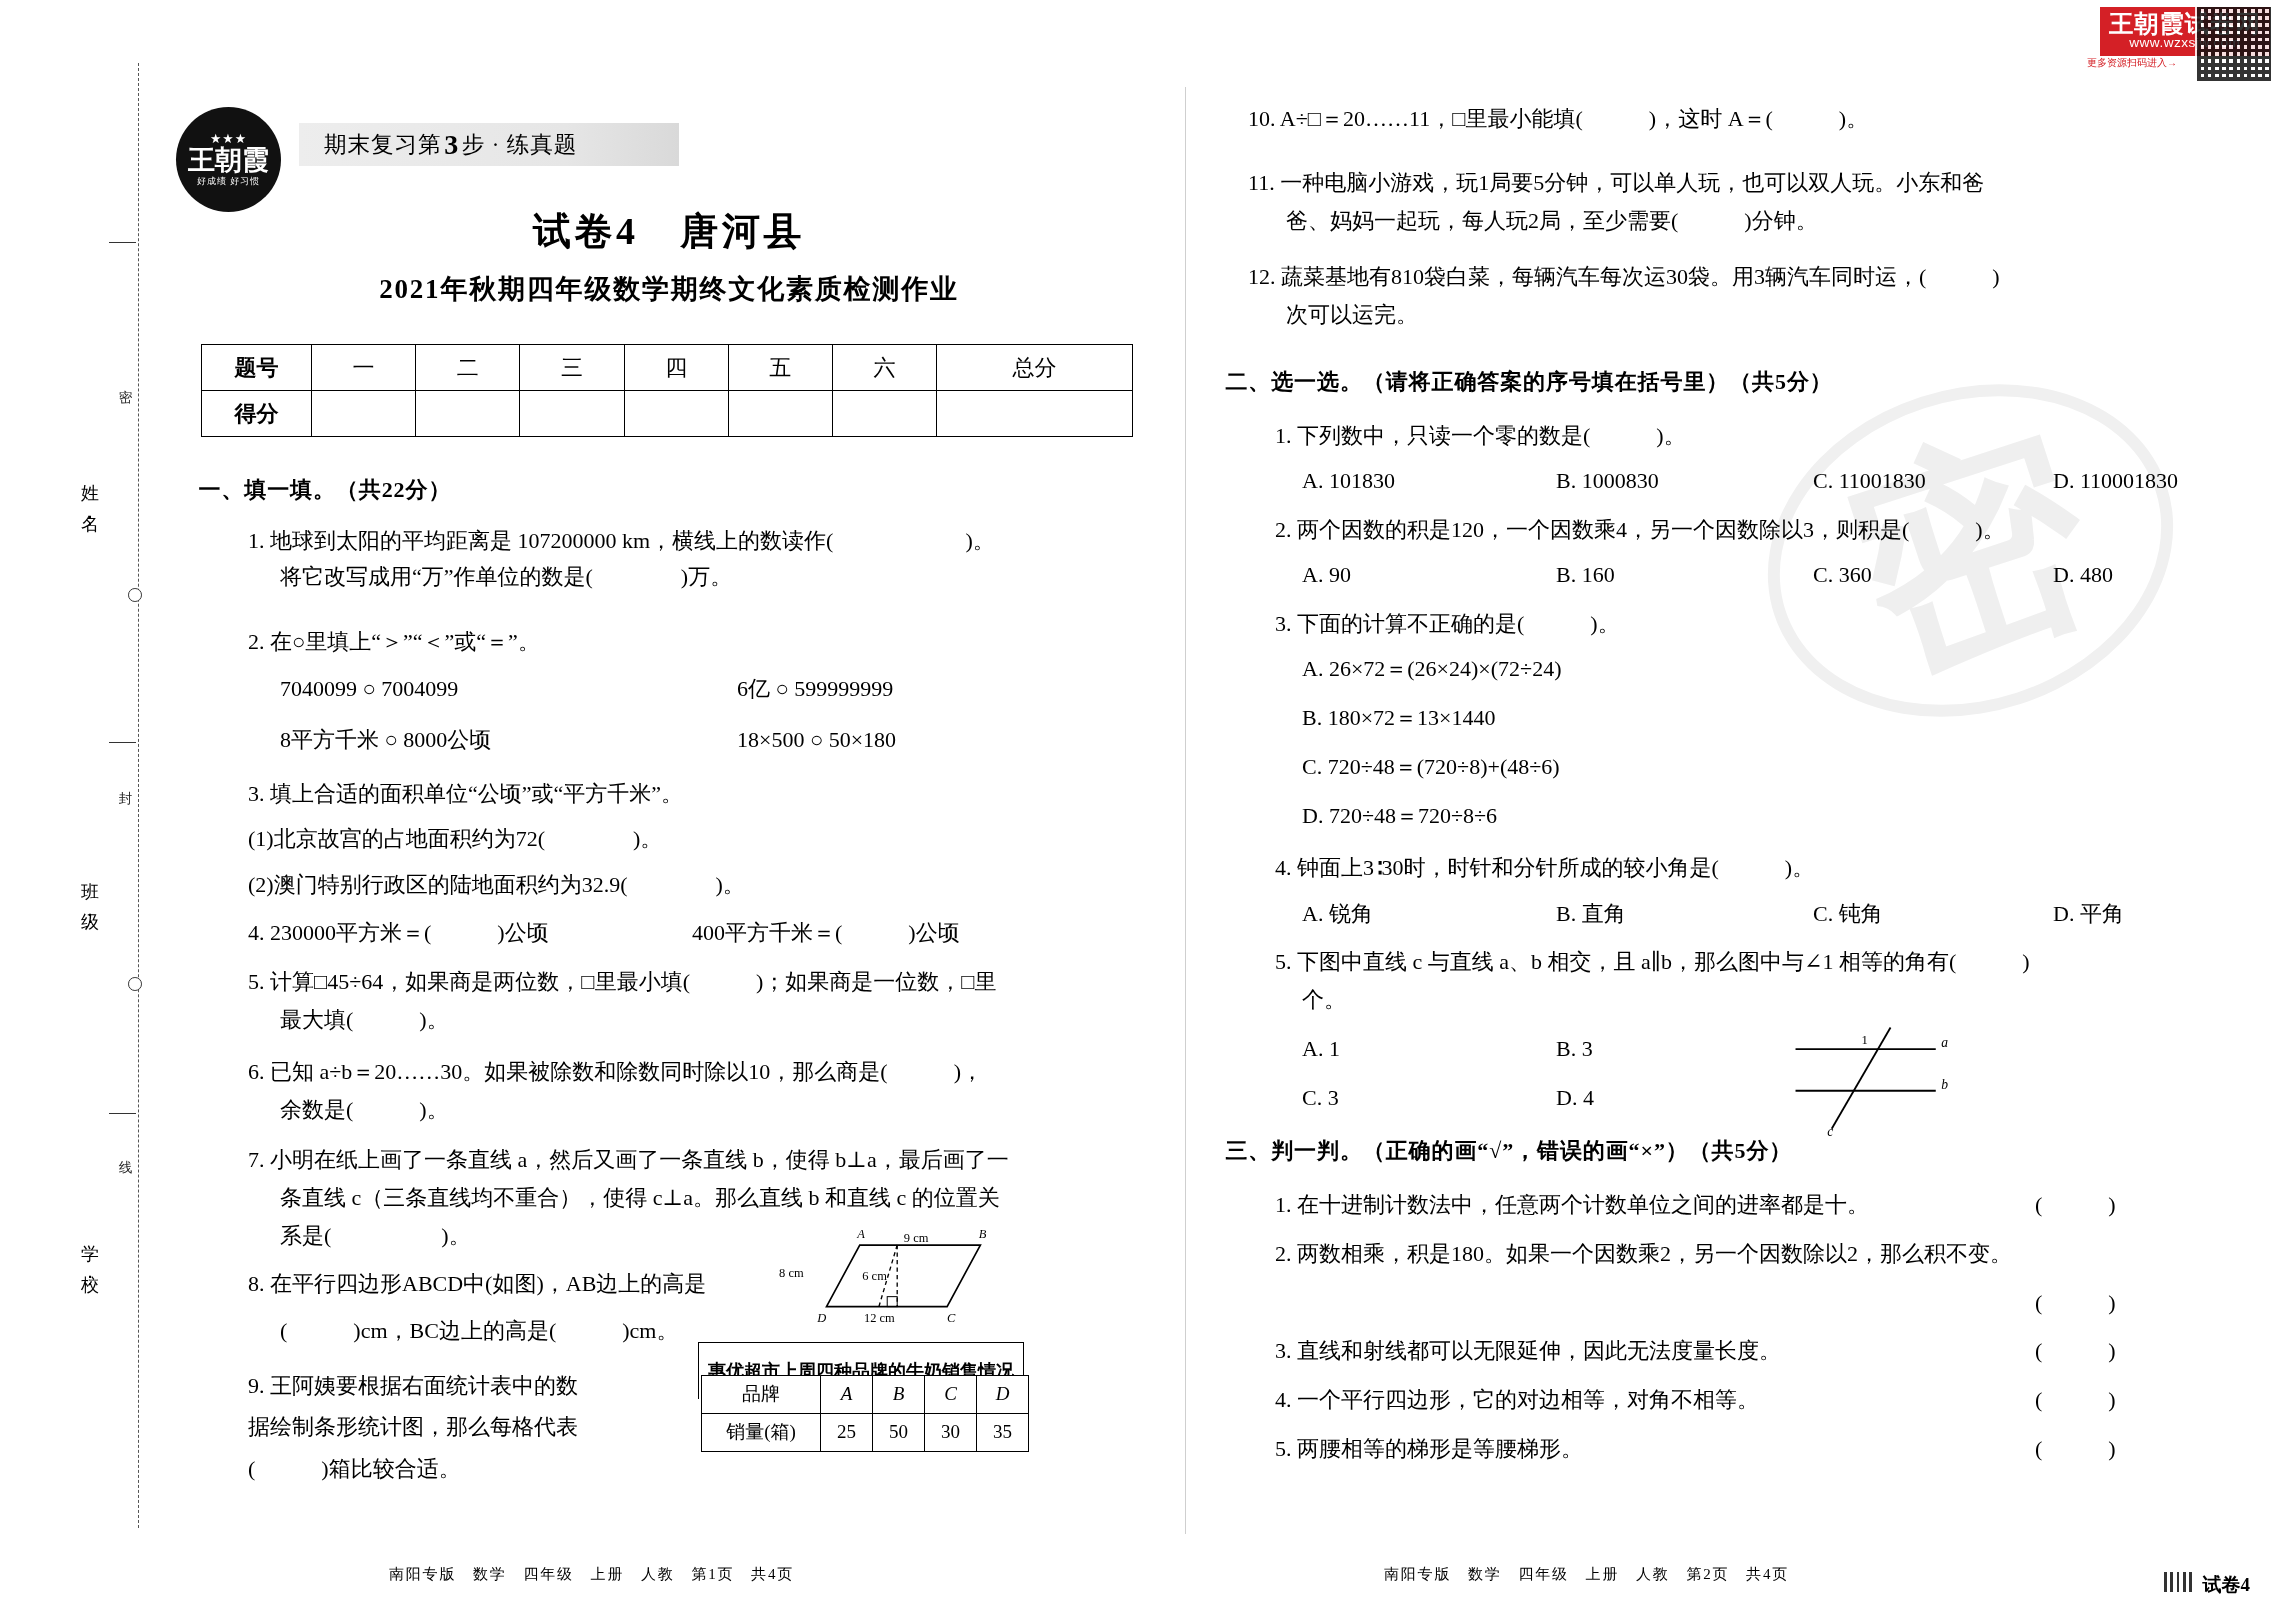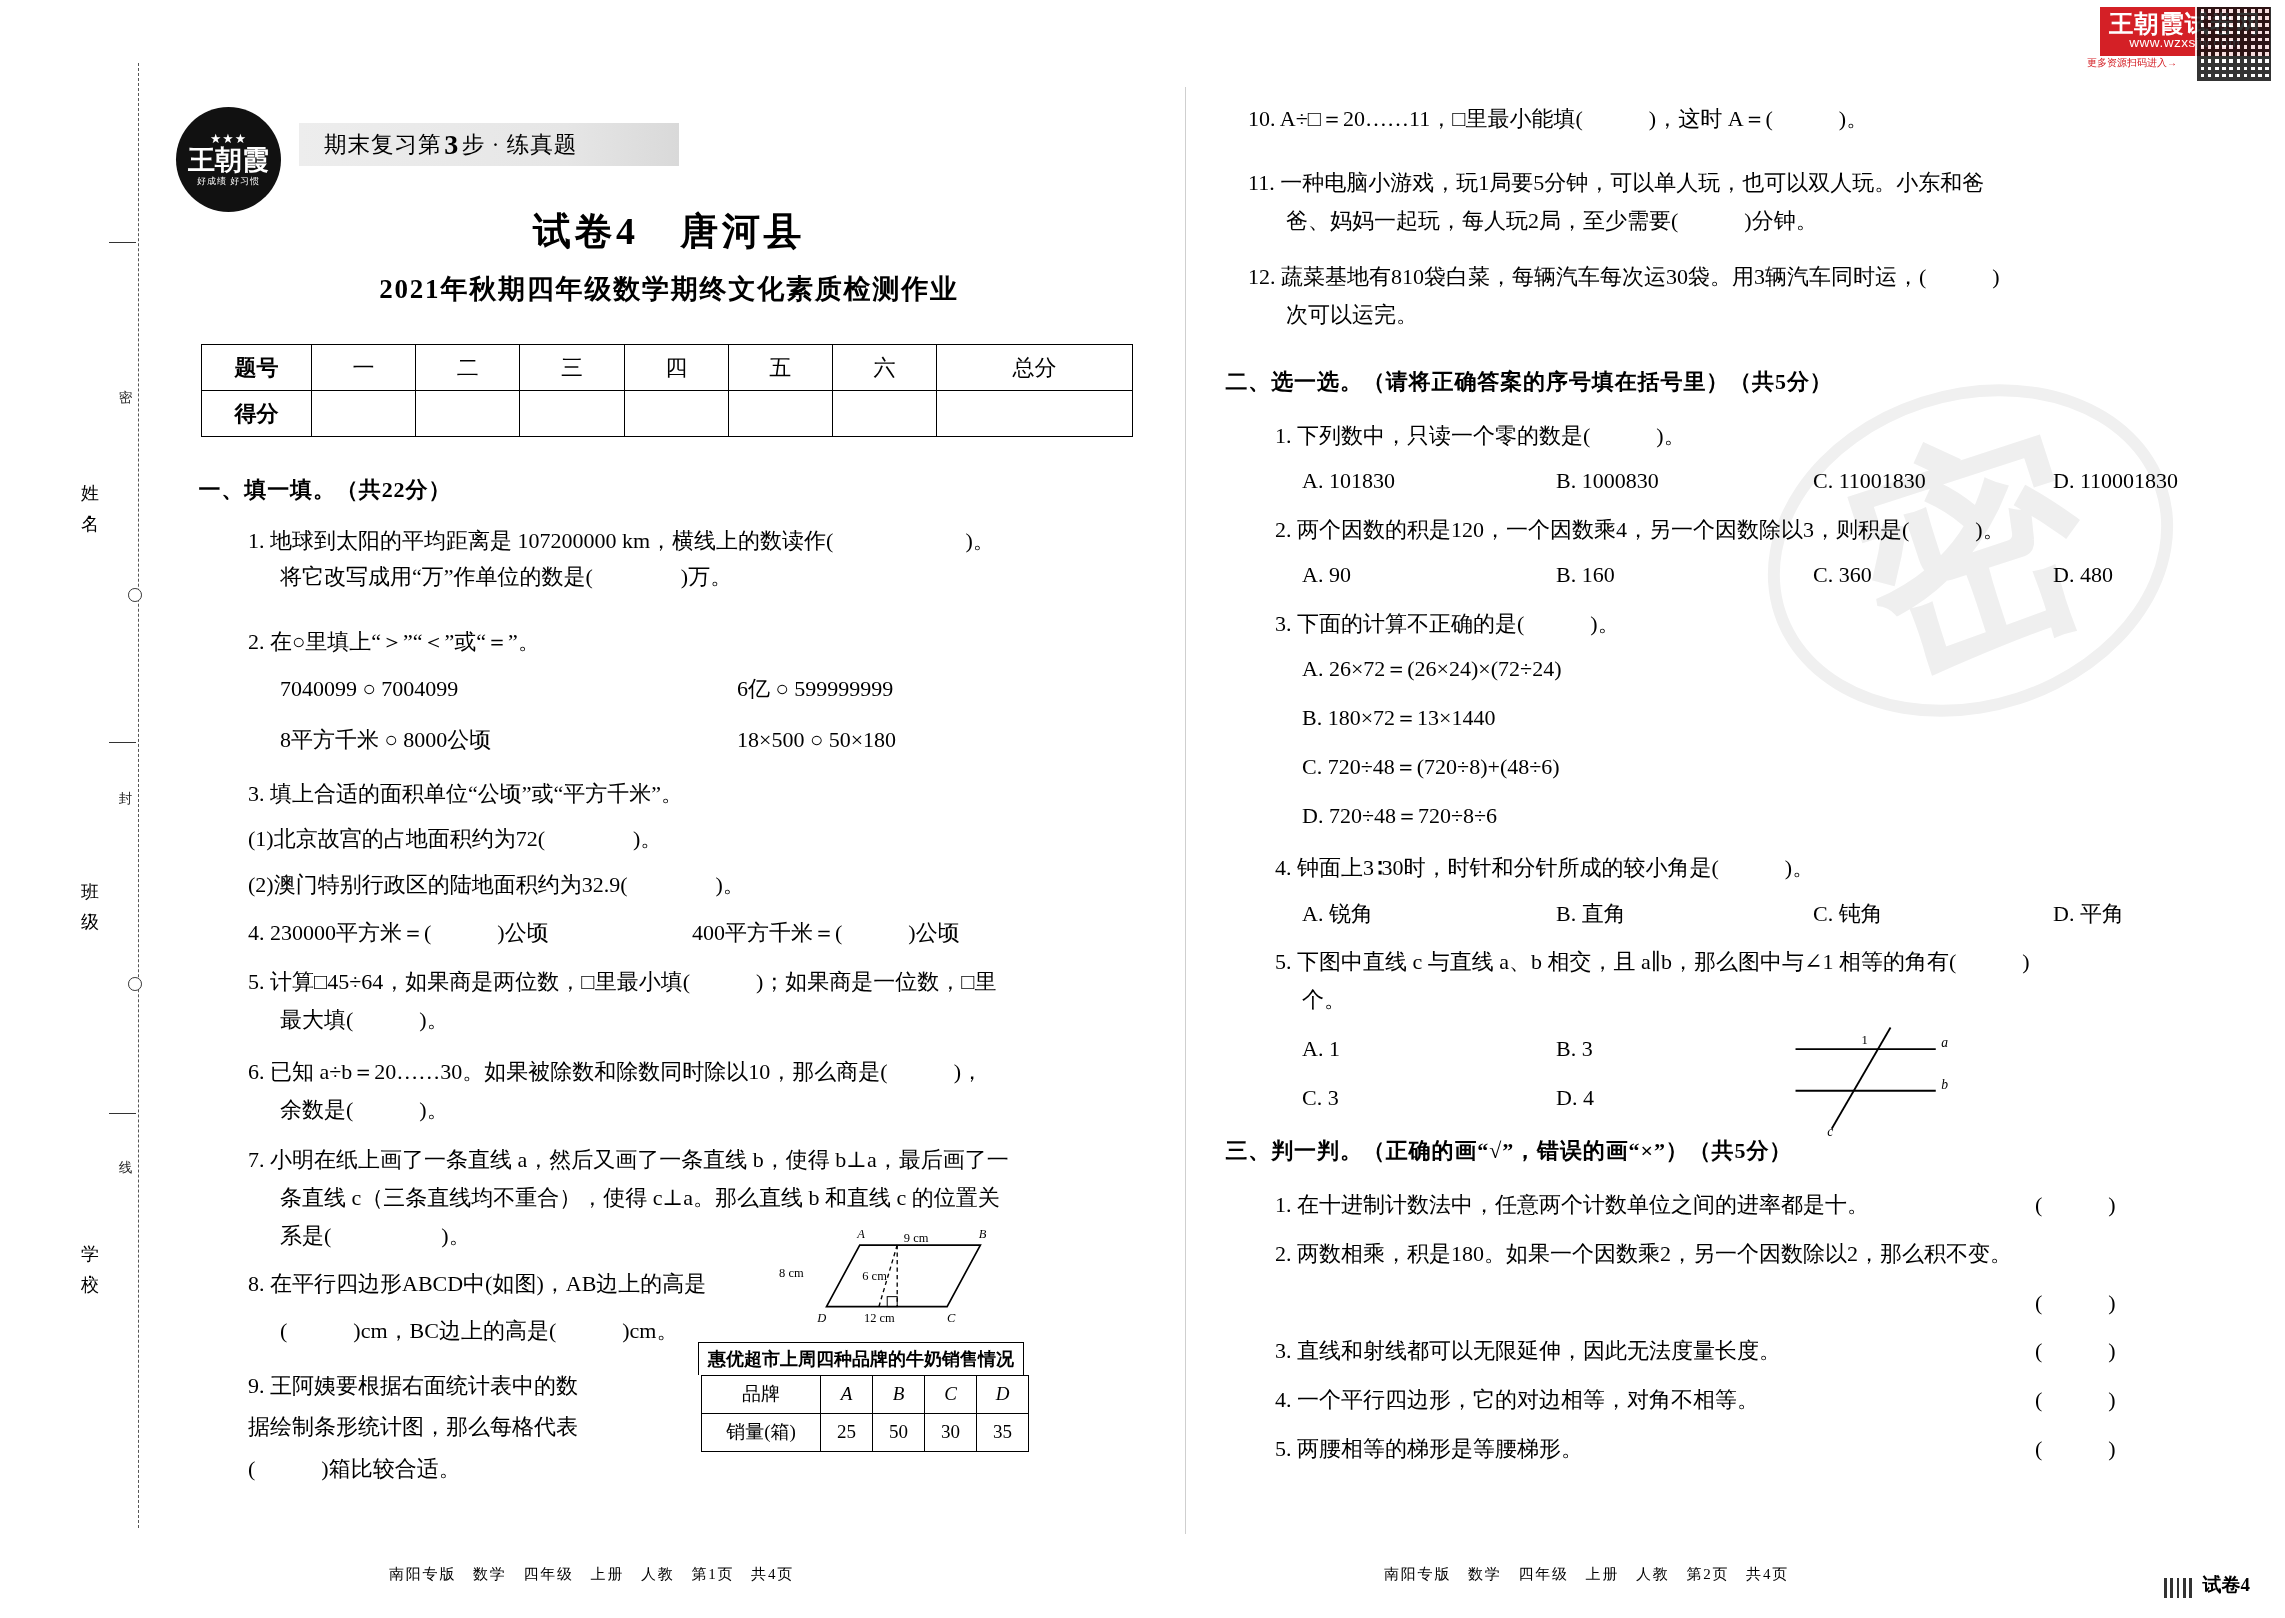--- a/index.html
+++ b/index.html
@@ -97,36 +97,36 @@
   .sec{font-size:22.6px;font-weight:bold;letter-spacing:0.9px;}
   .q{position:absolute;font-size:22px;line-height:1.62;}
   .ital{font-family:"Liberation Serif",serif;font-style:italic;}
 
   
   .milk-table{
     position:absolute;left:701px;top:1375px;border-collapse:collapse;background:#fff;
   }
   .milk-title{
     position:absolute;left:698px;top:1342px;font-size:18px;font-weight:bold;
-    border:1.8px solid #000;border-bottom:none;padding:4px 9px;background:#fff;white-space:nowrap;
+    border:1.8px solid #000;border-bottom:none;padding:16px 9px;background:#fff;white-space:nowrap;
   }
   .milk-table td{border:1.8px solid #000;font-size:19px;text-align:center;padding:5.4px 0;}
   .milk-table td.lab{width:118px;}
   .milk-table td.c{width:51px;}
 
   .para-fig{position:absolute;left:814px;top:1230px;width:208px;height:100px;}
   .ang-fig{position:absolute;left:1791px;top:1020px;width:190px;height:118px;}
 
   .footer{
     position:absolute;bottom:34px;font-size:15px;letter-spacing:1.8px;
   }
   .footerL{left:389px;}
   .footerR{left:1384px;}
   .tag{
-    position:absolute;right:36px;bottom:20px;display:flex;align-items:flex-end;gap:7.2px;
+    position:absolute;right:36px;bottom:20px;display:flex;align-items:flex-start;gap:7.2px;
   }
   .tag .bars{width:31px;height:20px;background:repeating-linear-gradient(90deg,#333 0 2.7px,#fff 2.7px 6.3px);}
   .tag .tx{font-size:19px;font-weight:bold;}
   svg{overflow:visible;}
 </style>
 </head>
 <body>
 
 <div class="page">
 

